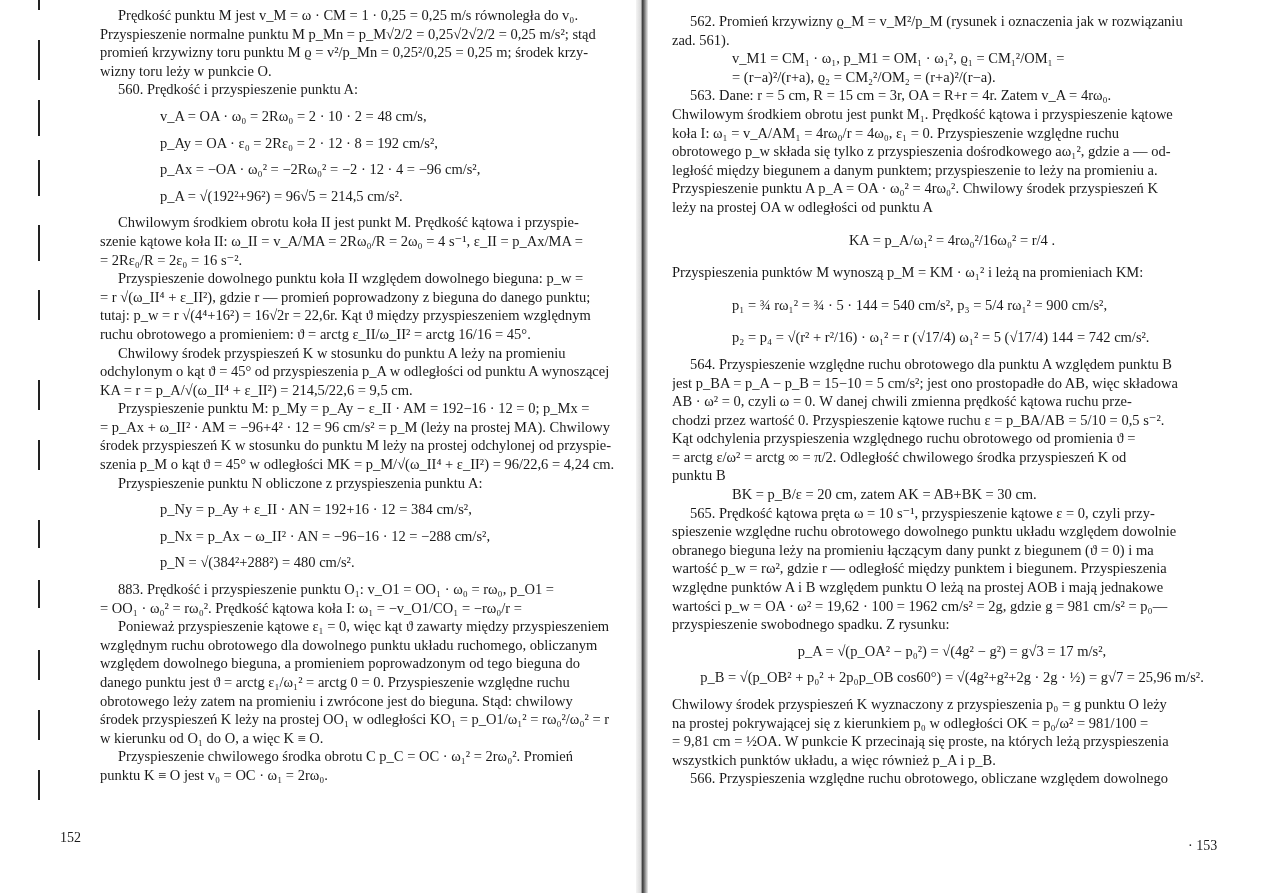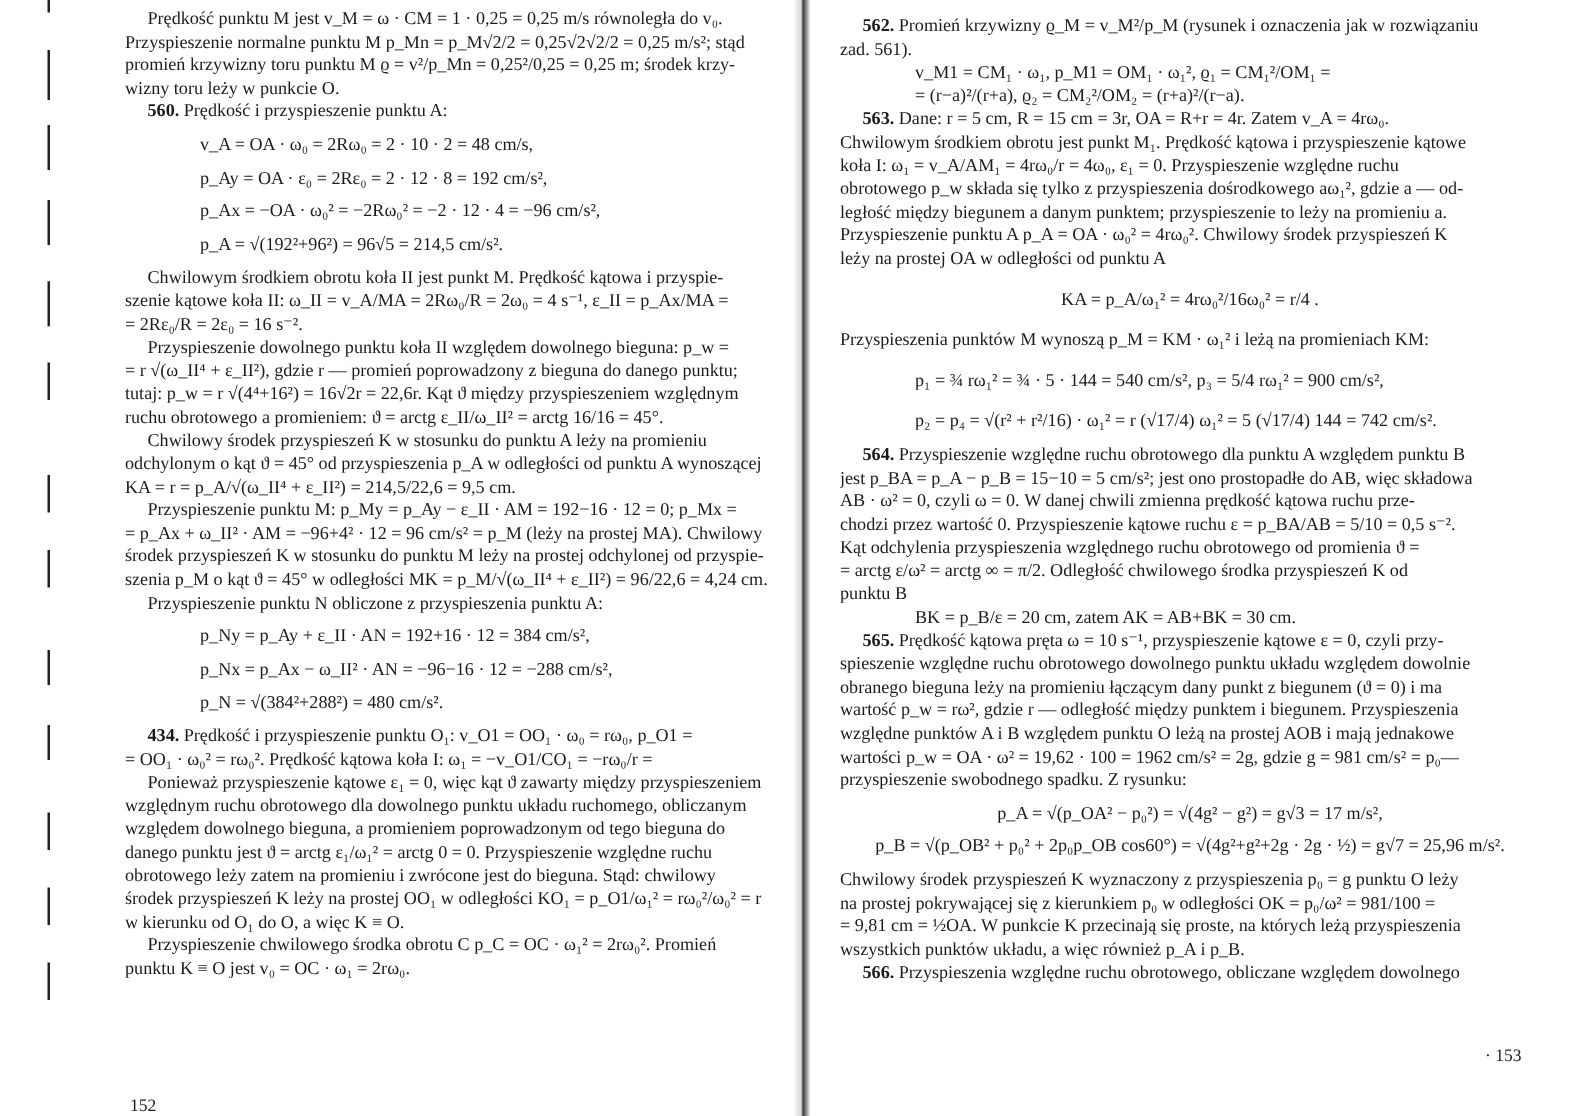--- a/index.html
+++ b/index.html
@@ -17,21 +17,21 @@
   .margin-mark { position:absolute; width:2px; background:#222; }
   .text-block { position:absolute; font-size:14.5px; line-height:18.6px; text-align:justify; }
   .left-page .text-block { left:100px; width:522px; }
   .right-page .text-block { left:24px; width:560px; }
   .line { white-space:nowrap; overflow:hidden; }
   .indent { padding-left:18px; }
   .eq { padding-left:60px; }
   .center { text-align:center; }
   .gap { height:8px; }
   .gap-lg { height:14px; }
-  .num { font-weight:bold; }
+  .num { font-weight:normal; }
   .page-number { position:absolute; font-size:14px; }
 </style>
 </head>
 <body>
 
 <div class="page left-page">
   <div class="margin-mark" style="left:38px;top:0;height:10px;"></div>
   <div class="margin-mark" style="left:38px;top:40px;height:40px;"></div>
   <div class="margin-mark" style="left:38px;top:100px;height:36px;"></div>
   <div class="margin-mark" style="left:38px;top:160px;height:36px;"></div>
@@ -75,33 +75,33 @@
       <div class="line "><span>środek przyspieszeń K w stosunku do punktu M leży na prostej odchylonej od przyspie-</span></div>
       <div class="line "><span>szenia p_M o kąt ϑ = 45° w odległości MK = p_M/√(ω_II⁴ + ε_II²) = 96/22,6 = 4,24 cm.</span></div>
       <div class="line indent"><span>Przyspieszenie punktu N obliczone z przyspieszenia punktu A:</span></div>
       <div class="gap"></div>
       <div class="line eq"><span>p_Ny = p_Ay + ε_II · AN = 192+16 · 12 = 384 cm/s²,</span></div>
       <div class="gap"></div>
       <div class="line eq"><span>p_Nx = p_Ax − ω_II² · AN = −96−16 · 12 = −288 cm/s²,</span></div>
       <div class="gap"></div>
       <div class="line eq"><span>p_N = √(384²+288²) = 480 cm/s².</span></div>
       <div class="gap"></div>
-      <div class="line indent"><span class="num">434.</span><span> Prędkość i przyspieszenie punktu O₁:   v_O1 = OO₁ · ω₀ = rω₀,   p_O1 =</span></div>
+      <div class="line indent"><span class="num">883.</span><span> Prędkość i przyspieszenie punktu O₁:   v_O1 = OO₁ · ω₀ = rω₀,   p_O1 =</span></div>
       <div class="line "><span>= OO₁ · ω₀² = rω₀².   Prędkość kątowa koła I:   ω₁ = −v_O1/CO₁ = −rω₀/r =</span></div>
       <div class="line indent"><span>Ponieważ przyspieszenie kątowe ε₁ = 0, więc kąt ϑ zawarty między przyspieszeniem</span></div>
       <div class="line "><span>względnym ruchu obrotowego dla dowolnego punktu układu ruchomego, obliczanym</span></div>
       <div class="line "><span>względem dowolnego bieguna, a promieniem poprowadzonym od tego bieguna do</span></div>
       <div class="line "><span>danego punktu jest ϑ = arctg ε₁/ω₁² = arctg 0 = 0. Przyspieszenie względne ruchu</span></div>
       <div class="line "><span>obrotowego leży zatem na promieniu i zwrócone jest do bieguna. Stąd: chwilowy</span></div>
       <div class="line "><span>środek przyspieszeń K leży na prostej OO₁ w odległości KO₁ = p_O1/ω₁² = rω₀²/ω₀² = r</span></div>
       <div class="line "><span>w kierunku od O₁ do O, a więc K ≡ O.</span></div>
       <div class="line indent"><span>Przyspieszenie chwilowego środka obrotu C   p_C = OC · ω₁² = 2rω₀².  Promień</span></div>
       <div class="line "><span>punktu K ≡ O jest v₀ = OC · ω₁ = 2rω₀.</span></div>
     </div>
-  <div class="page-number" style="left:60px;top:878px;margin-left:44px;">152</div>
+  <div class="page-number" style="left:60px;top:830px;">152</div>
 </div>
 
 <div class="gutter"></div>
 
 <div class="page right-page">
   <div class="text-block" id="right-text" style="top:4px;">
       <div class="gap"></div>
       <div class="line indent"><span class="num">562.</span><span> Promień krzywizny ϱ_M = v_M²/p_M (rysunek i oznaczenia jak w rozwiązaniu</span></div>
       <div class="line "><span>zad. 561).</span></div>
       <div class="line eq"><span>v_M1 = CM₁ · ω₁,   p_M1 = OM₁ · ω₁²,   ϱ₁ = CM₁²/OM₁ =</span></div>

